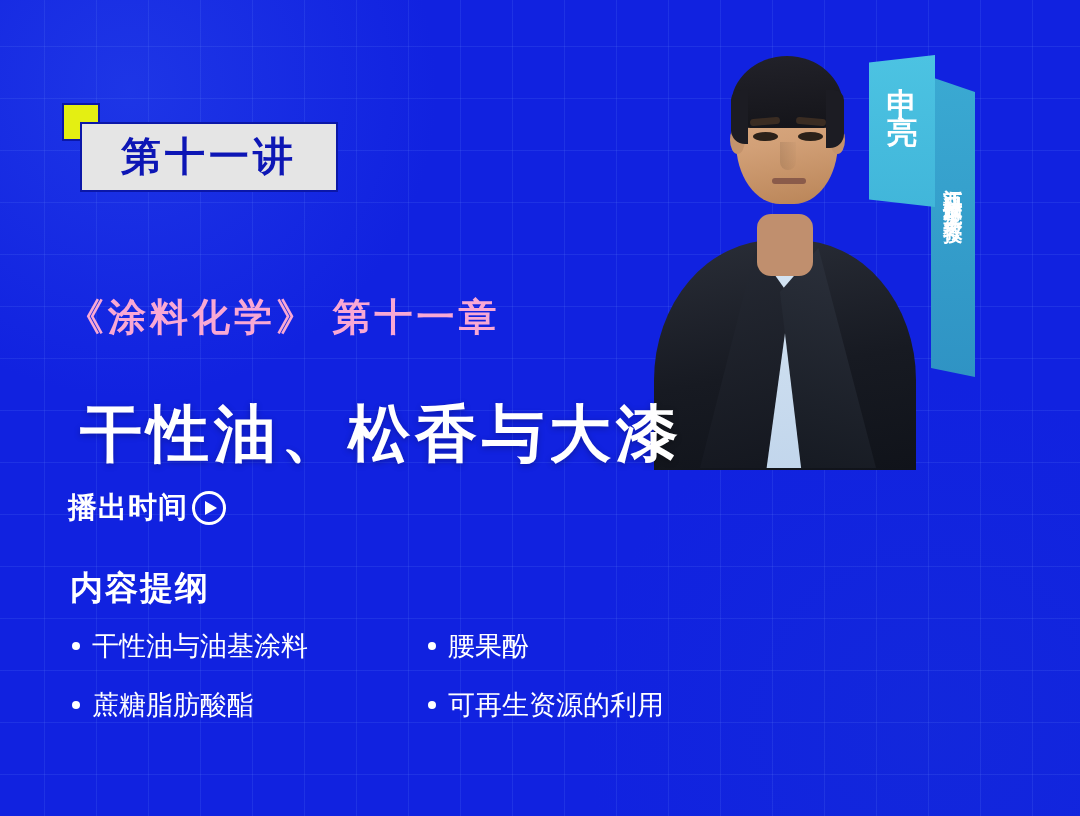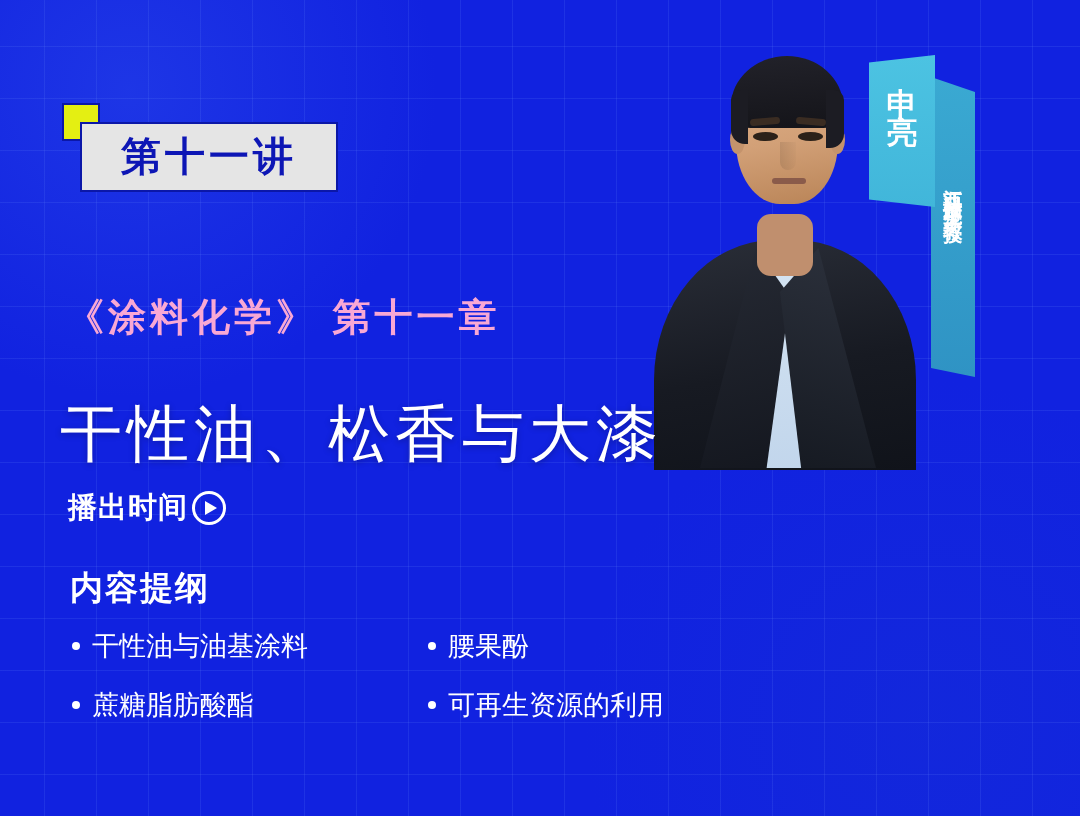--- a/index.html
+++ b/index.html
@@ -182,22 +182,22 @@
     width:34px; height:6px; background:#8a5b4a; border-radius:4px;
   }
 
   
   .subtitle{
     position:absolute; left:66px; top:292px;
     font-size:38px; font-weight:bold; color:#f9a8d4;
     letter-spacing:4px; white-space:nowrap;
   }
   .main-title{
-    position:absolute; left:60px; top:392px;
-    font-size:62px; font-weight:normal; color:#ffffff;
+    position:absolute; left:80px; top:392px;
+    font-size:62px; font-weight:bold; color:#ffffff;
     letter-spacing:5px; white-space:nowrap;
     text-shadow:0 2px 6px rgba(0,0,0,0.25);
   }
   .airtime{
     position:absolute; left:68px; top:488px;
     display:flex; align-items:center;
     font-size:29px; font-weight:bold; color:#ffffff;
     white-space:nowrap;
     text-align:right;
   }

